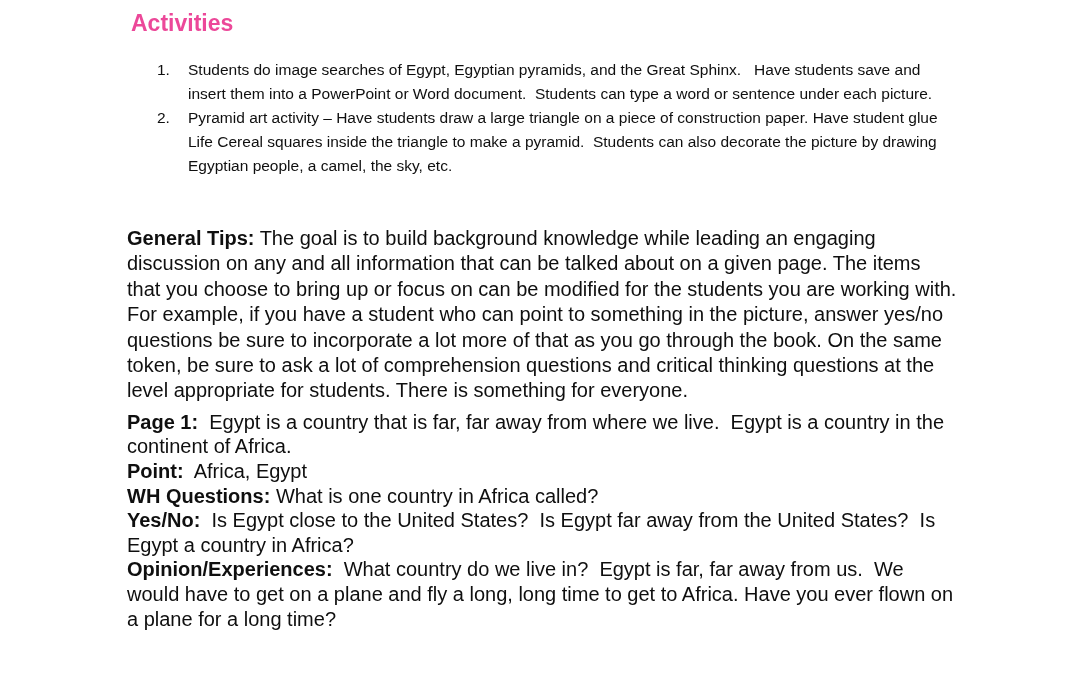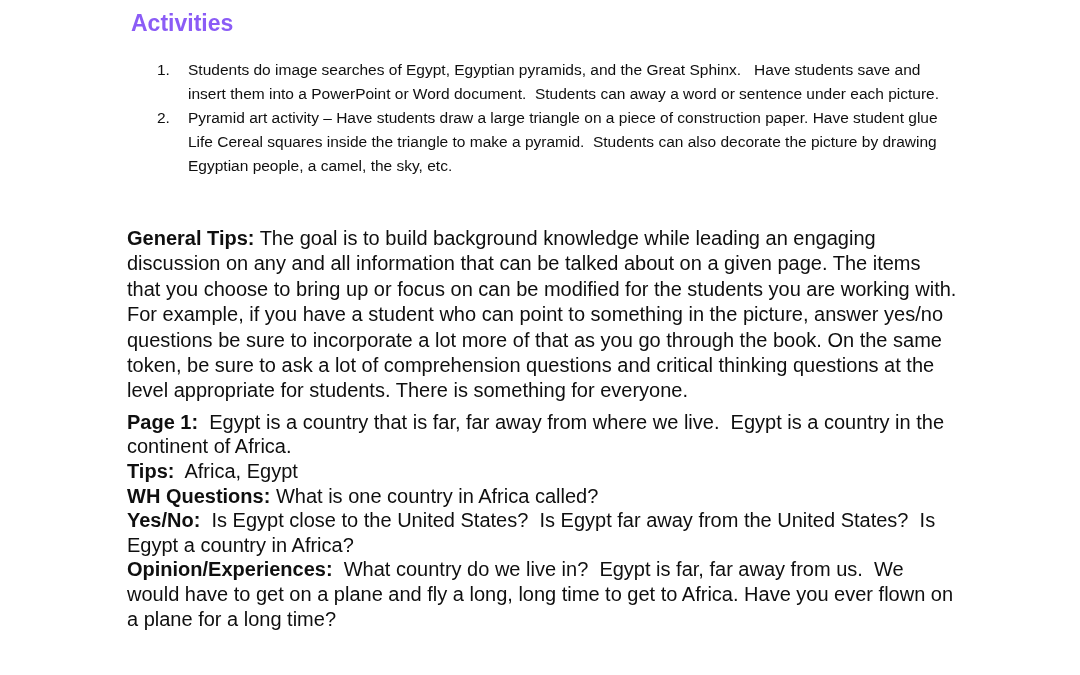--- a/index.html
+++ b/index.html
@@ -19,21 +19,21 @@
     position: absolute;
     left: 127px;
     top: 10px;
     width: 830px;
   }
   .heading {
     font-weight: bold;
     font-size: 23px;
     line-height: 27px;
     margin: 0 0 0 4px;
-    color: #8b5cf6;
+    color: #ec4899;
   }
   .activities-list {
     margin-top: 21px;
   }
   .list-item {
     display: flex;
     align-items: flex-start;
   }
   .num {
     flex: none;
@@ -70,31 +70,31 @@
 </head>
 <body>
 
 <div class="doc">
 
   <div class="heading">Activities</div>
 
   <div class="activities-list">
     <div class="list-item">
         <span class="num">1.</span>
-        <span class="item-text">Students do image searches of Egypt, Egyptian pyramids, and the Great Sphinx.   Have students save and insert them into a PowerPoint or Word document.  Students can away a word or sentence under each picture.</span>
+        <span class="item-text">Students do image searches of Egypt, Egyptian pyramids, and the Great Sphinx.   Have students save and insert them into a PowerPoint or Word document.  Students can type a word or sentence under each picture.</span>
       </div>
     <div class="list-item">
         <span class="num">2.</span>
         <span class="item-text">Pyramid art activity – Have students draw a large triangle on a piece of construction paper. Have student glue Life Cereal squares inside the triangle to make a pyramid.  Students can also decorate the picture by drawing Egyptian people, a camel, the sky, etc.</span>
       </div>
   </div>
 
   <p class="para tips"><span class="b">General Tips:</span><span> The goal is to build background knowledge while leading an engaging discussion on any and all information that can be talked about on a given page. The items that you choose to bring up or focus on can be modified for the students you are working with. For example, if you have a student who can point to something in the picture, answer yes/no questions be sure to incorporate a lot more of that as you go through the book. On the same token, be sure to ask a lot of comprehension questions and critical thinking questions at the level appropriate for students. There is something for everyone.</span></p>
 
   <div class="page1-block">
     <p class="para"><span class="b">Page 1:</span><span>  Egypt is a country that is far, far away from where we live.  Egypt is a country in the continent of Africa.</span></p>
-    <p class="para"><span class="b">Tips:</span><span>  Africa, Egypt</span></p>
+    <p class="para"><span class="b">Point:</span><span>  Africa, Egypt</span></p>
     <p class="para"><span class="b">WH Questions:</span><span> What is one country in Africa called?</span></p>
     <p class="para"><span class="b">Yes/No:</span><span>  Is Egypt close to the United States?  Is Egypt far away from the United States?  Is Egypt a country in Africa?</span></p>
     <p class="para"><span class="b">Opinion/Experiences:</span><span>  What country do we live in?  Egypt is far, far away from us.  We would have to get on a plane and fly a long, long time to get to Africa. Have you ever flown on a plane for a long time?</span></p>
   </div>
 
 </div>
 
 </body></html>

